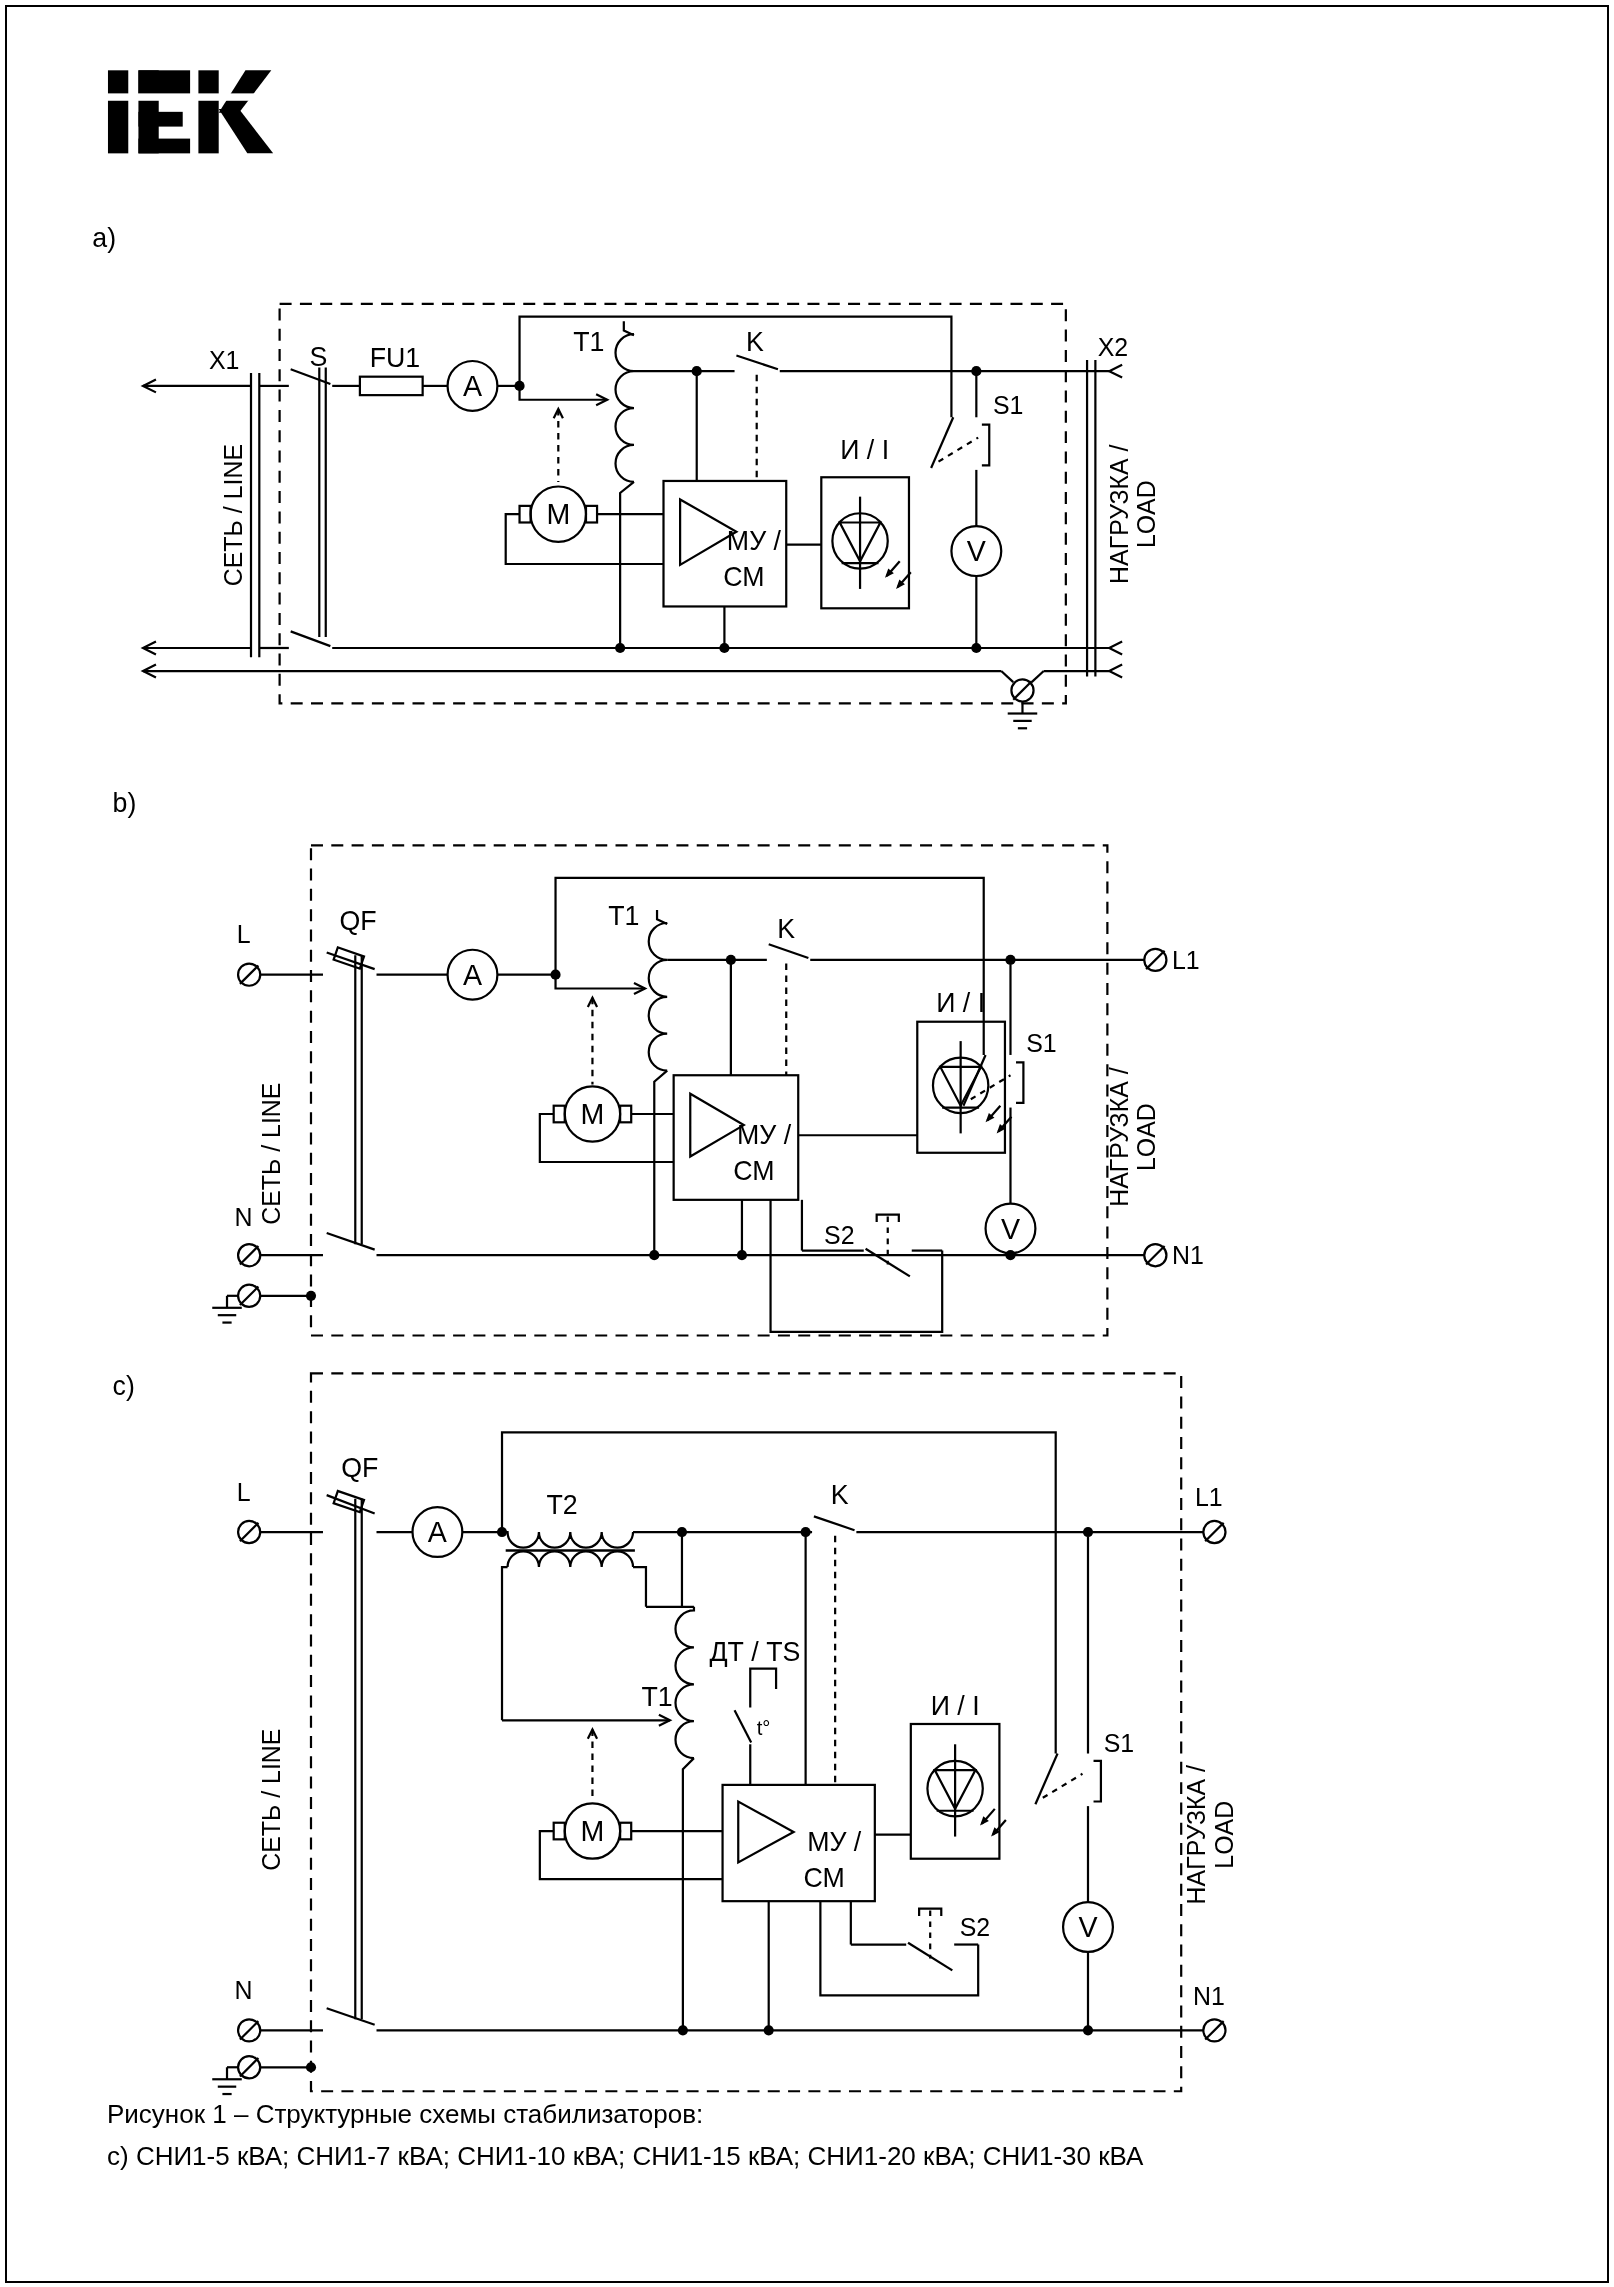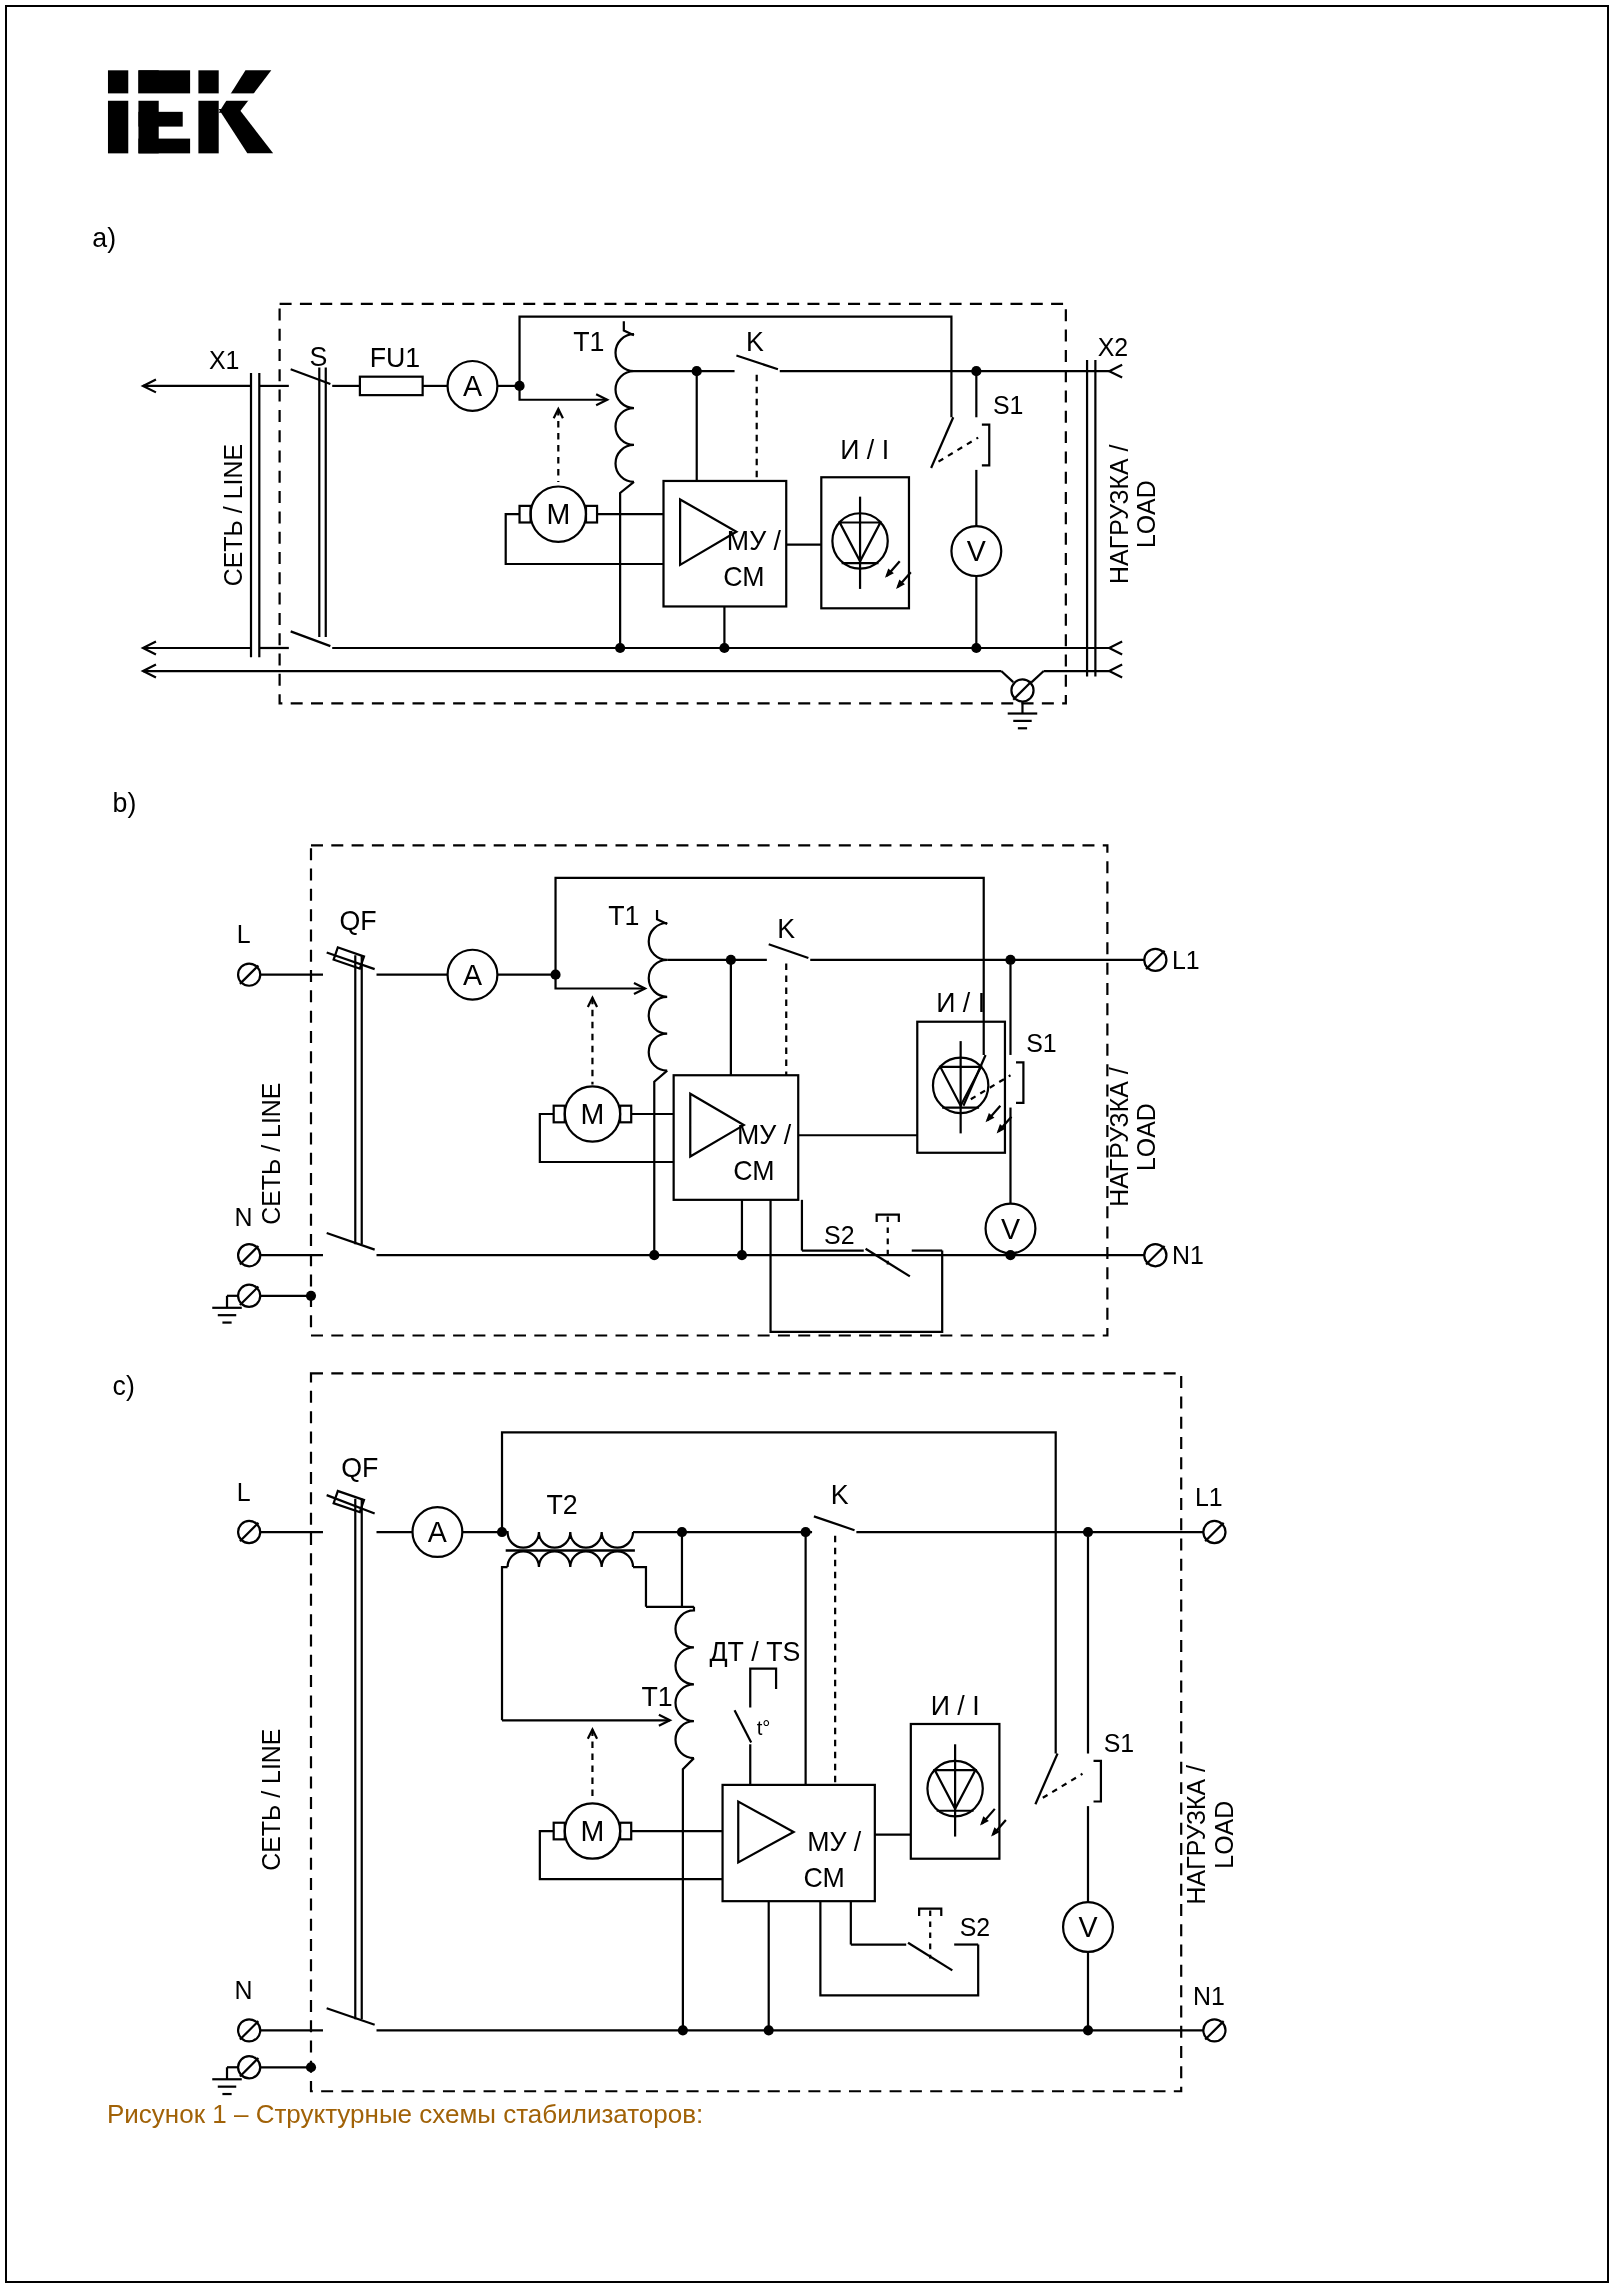--- a/index.html
+++ b/index.html
@@ -16,21 +16,21 @@
   .dot{fill:#000;stroke:none;}
   .blk{fill:#000;stroke:none;}
   svg text{fill:#000;}
   .t22{font-size:22px;}
   .t27{font-size:27px;}
   .t29{font-size:29px;}
   .t31{font-size:31px;}
   .mid{text-anchor:middle;}
   .end{text-anchor:end;}
   
-  #caption{position:absolute;left:107px;top:2093px;width:1440px;color:#a16207;}
+  #caption{position:absolute;left:107px;top:2093px;width:1440px;color:#000000;}
   #caption div{font-size:26px;line-height:42px;white-space:pre;}
 </style>
 </head>
 <body>
 
 <div id="page">
   <div id="frame"></div>
 
   <svg width="1614" height="2288" viewBox="0 0 1749 2479">
     <defs>
@@ -489,15 +489,16 @@
         <use href="#sym-earth" transform="translate(246,2240)"></use>
       </g>
 
       <text class="t27 mid" transform="rotate(-90 1306 1988)" x="1306" y="1988">НАГРУЗКА /</text>
       <text class="t27 mid" transform="rotate(-90 1336 1988)" x="1336" y="1988">LOAD</text>
     </g>
   </svg>
 
   <div id="caption">
     <div>Рисунок 1 – Структурные схемы стабилизаторов:</div>
+    <div>c) СНИ1-5 кВА; СНИ1-7 кВА; СНИ1-10 кВА; СНИ1-15 кВА; СНИ1-20 кВА; СНИ1-30 кВА</div>
   </div>
 </div>
 
 
 </body></html>

